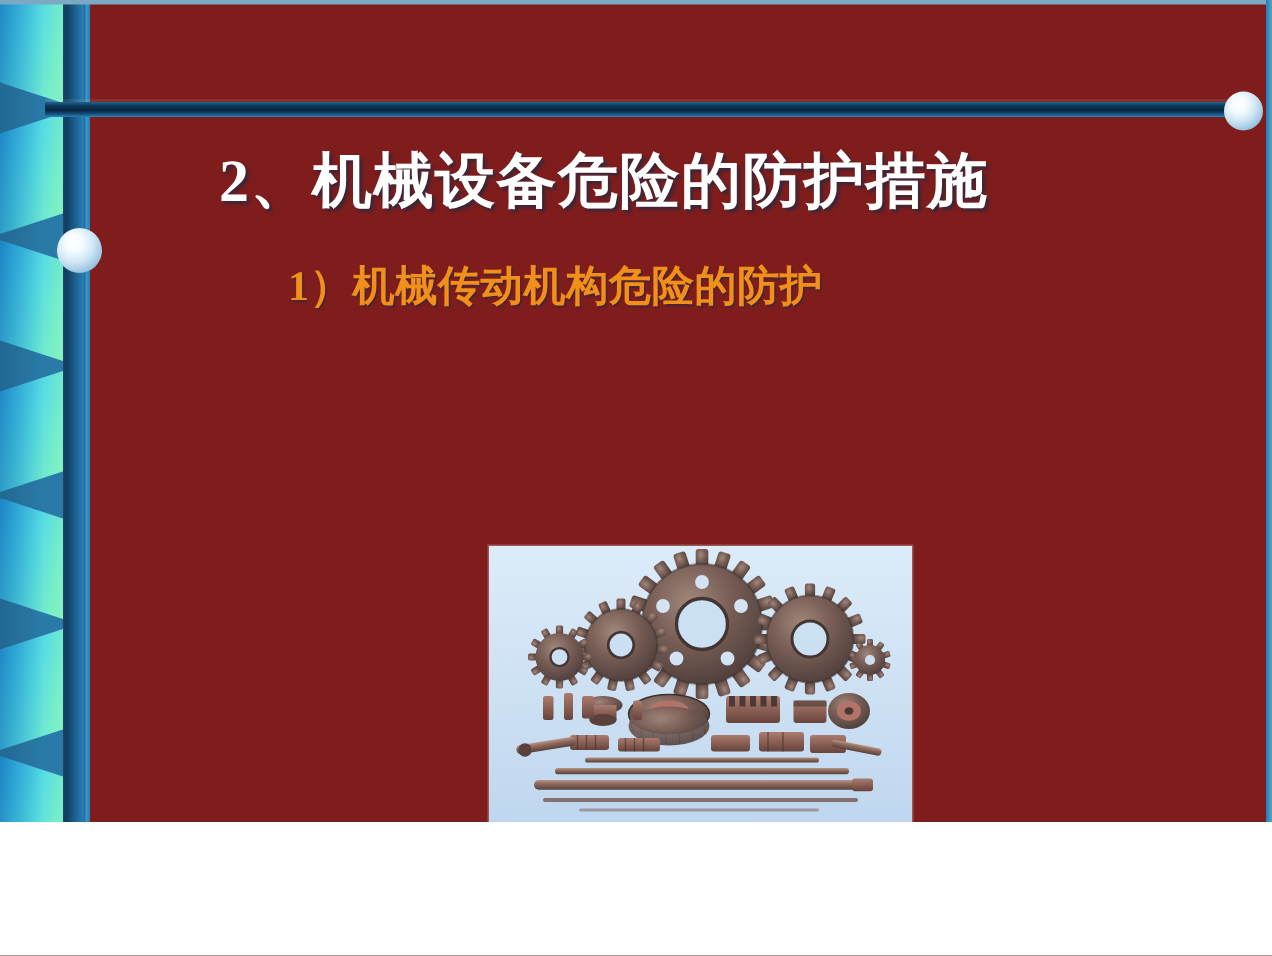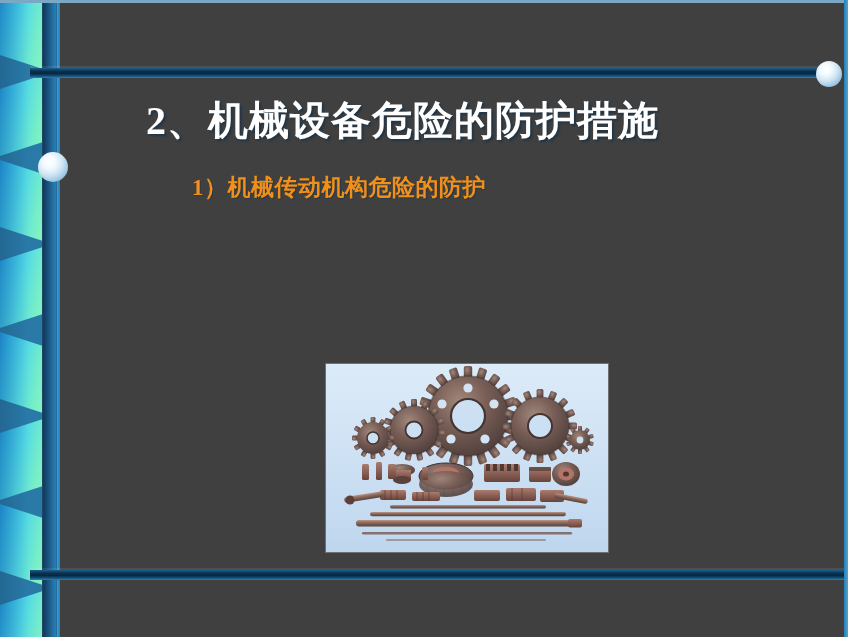--- a/index.html
+++ b/index.html
@@ -3,23 +3,23 @@
 <meta charset="utf-8">
 <style>
   html, body {
     margin: 0;
     padding: 0;
     background: #ffffff;
   }
   #slide {
     position: relative;
     width: 848px;
-    height: 637px;
+    height: 548px;
     overflow: hidden;
-    background: #404040;
+    background: #7f1d1d;
     font-family: "Liberation Serif", "DejaVu Serif", serif;
   }
 
   
   .ribbon-col {
     position: absolute;
     left: 0;
     top: 0;
     width: 46px;
     height: 637px;
@@ -134,21 +134,21 @@
     font-weight: bold;
     color: #ffffff;
     letter-spacing: 1px;
     white-space: nowrap;
     text-shadow: 2px 2px 2px rgba(10,45,75,0.55);
   }
   .sub-heading {
     position: absolute;
     left: 192px;
     top: 172px;
-    font-size: 23px;
+    font-size: 28px;
     font-weight: bold;
     color: #f0901a;
     white-space: nowrap;
     letter-spacing: 0.5px;
     text-shadow: 1px 1px 1px rgba(10,45,75,0.45);
   }
   .body-text {
     position: absolute;
     left: 140px;
     top: 206px;

